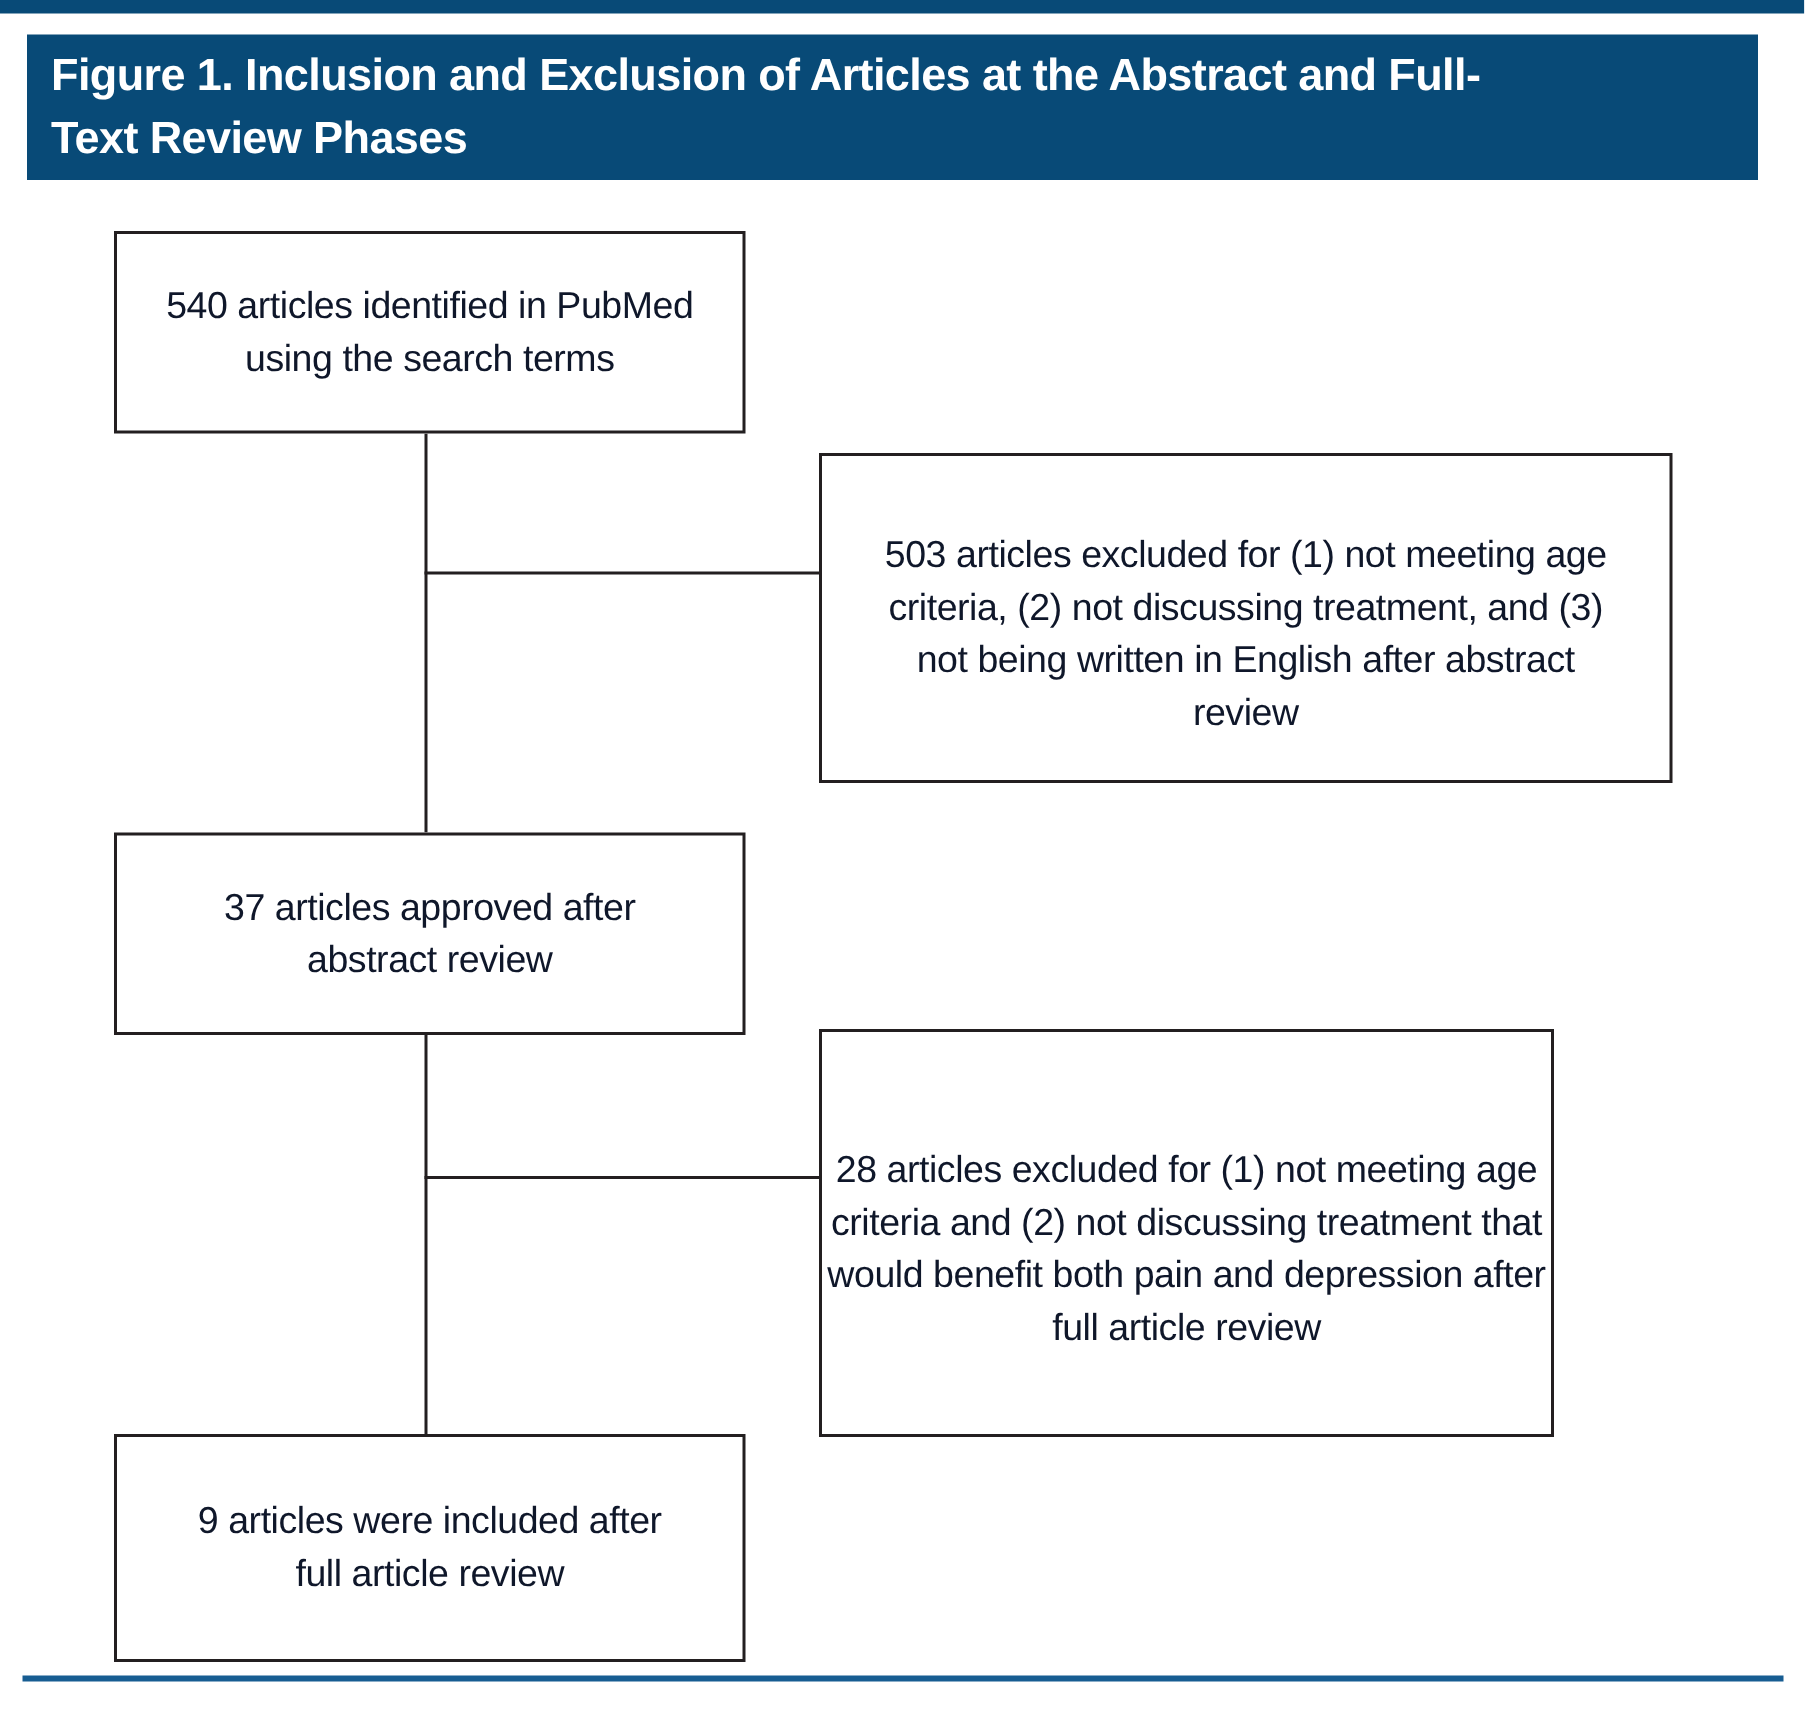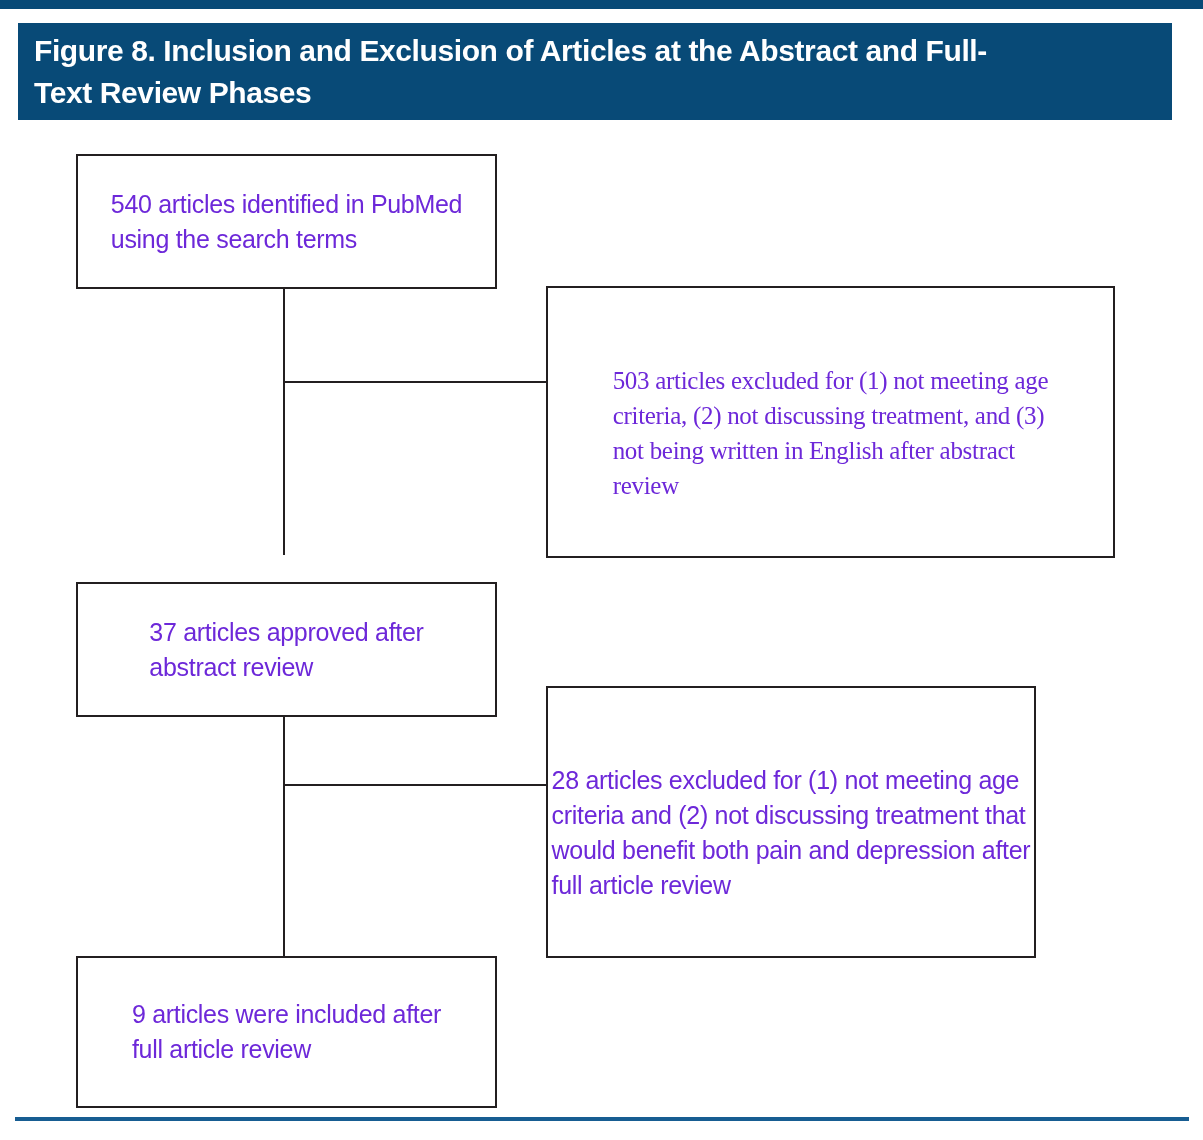--- a/index.html
+++ b/index.html
@@ -39,32 +39,33 @@
   .flow-box {
     position: absolute;
     box-sizing: border-box;
     border: 2px solid #231f20;
     background: #ffffff;
     display: flex;
     align-items: center;
     justify-content: center;
   }
   .flow-box .box-text {
+    text-align: center;
     white-space: pre;
-    color: #6d28d9;
+    color: #0f172a;
     font-size: 25px;
     line-height: 35px;
     letter-spacing: -0.3px;
   }
   .flow-box.shift-down .box-text {
     padding-top: 22px;
   }
   .box-identified       { left: 76px;  top: 154px; width: 421px; height: 135px; }
-  .box-excl-abstract    { left: 546px; top: 286px; width: 569px; height: 272px; font-family: Liberation Serif, serif; }
-  .box-approved         { left: 76px;  top: 555px; width: 421px; height: 135px; margin-top: 27px; }
+  .box-excl-abstract    { left: 546px; top: 302px; width: 569px; height: 220px; }
+  .box-approved         { left: 76px;  top: 555px; width: 421px; height: 135px; }
   .box-excl-fulltext    { left: 546px; top: 686px; width: 490px; height: 272px; }
   .box-included         { left: 76px;  top: 956px; width: 421px; height: 152px; }
   .connector {
     position: absolute;
     background: #231f20;
   }
   .vline-1 { left: 283px; top: 289px; width: 2px;   height: 266px; }
   .hline-1 { left: 283px; top: 381px; width: 263px; height: 2px;   }
   .vline-2 { left: 283px; top: 690px; width: 2px;   height: 266px; }
   .hline-2 { left: 283px; top: 784px; width: 263px; height: 2px;   }
@@ -75,21 +76,21 @@
   }
 </style>
 </head>
 <body>
 
 <div id="canvas">
 
   <div class="top-rule" style="background: rgb(8, 74, 119);"></div>
 
   <div class="figure-header" style="background: rgb(8, 74, 119);">
-    <div class="figure-title" style="color: rgb(255, 255, 255);">Figure 8. Inclusion and Exclusion of Articles at the Abstract and Full-
+    <div class="figure-title" style="color: rgb(255, 255, 255);">Figure 1. Inclusion and Exclusion of Articles at the Abstract and Full-
 Text Review Phases</div>
   </div>
 
   <div class="connector vline-1" style="background: rgb(35, 31, 32);"></div>
   <div class="connector hline-1" style="background: rgb(35, 31, 32);"></div>
   <div class="connector vline-2" style="background: rgb(35, 31, 32);"></div>
   <div class="connector hline-2" style="background: rgb(35, 31, 32);"></div>
 
   <div class="flow-box box-identified" style="border-color: rgb(35, 31, 32);">
     <div class="box-text">540 articles identified in PubMed

